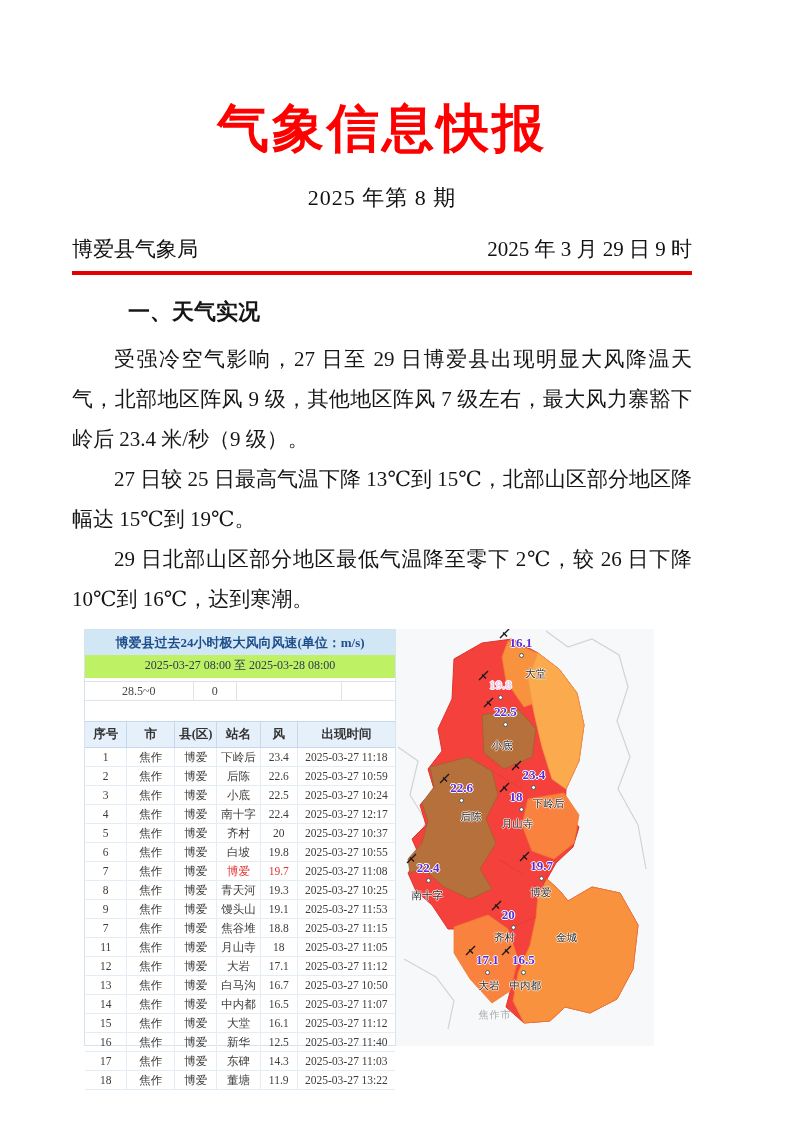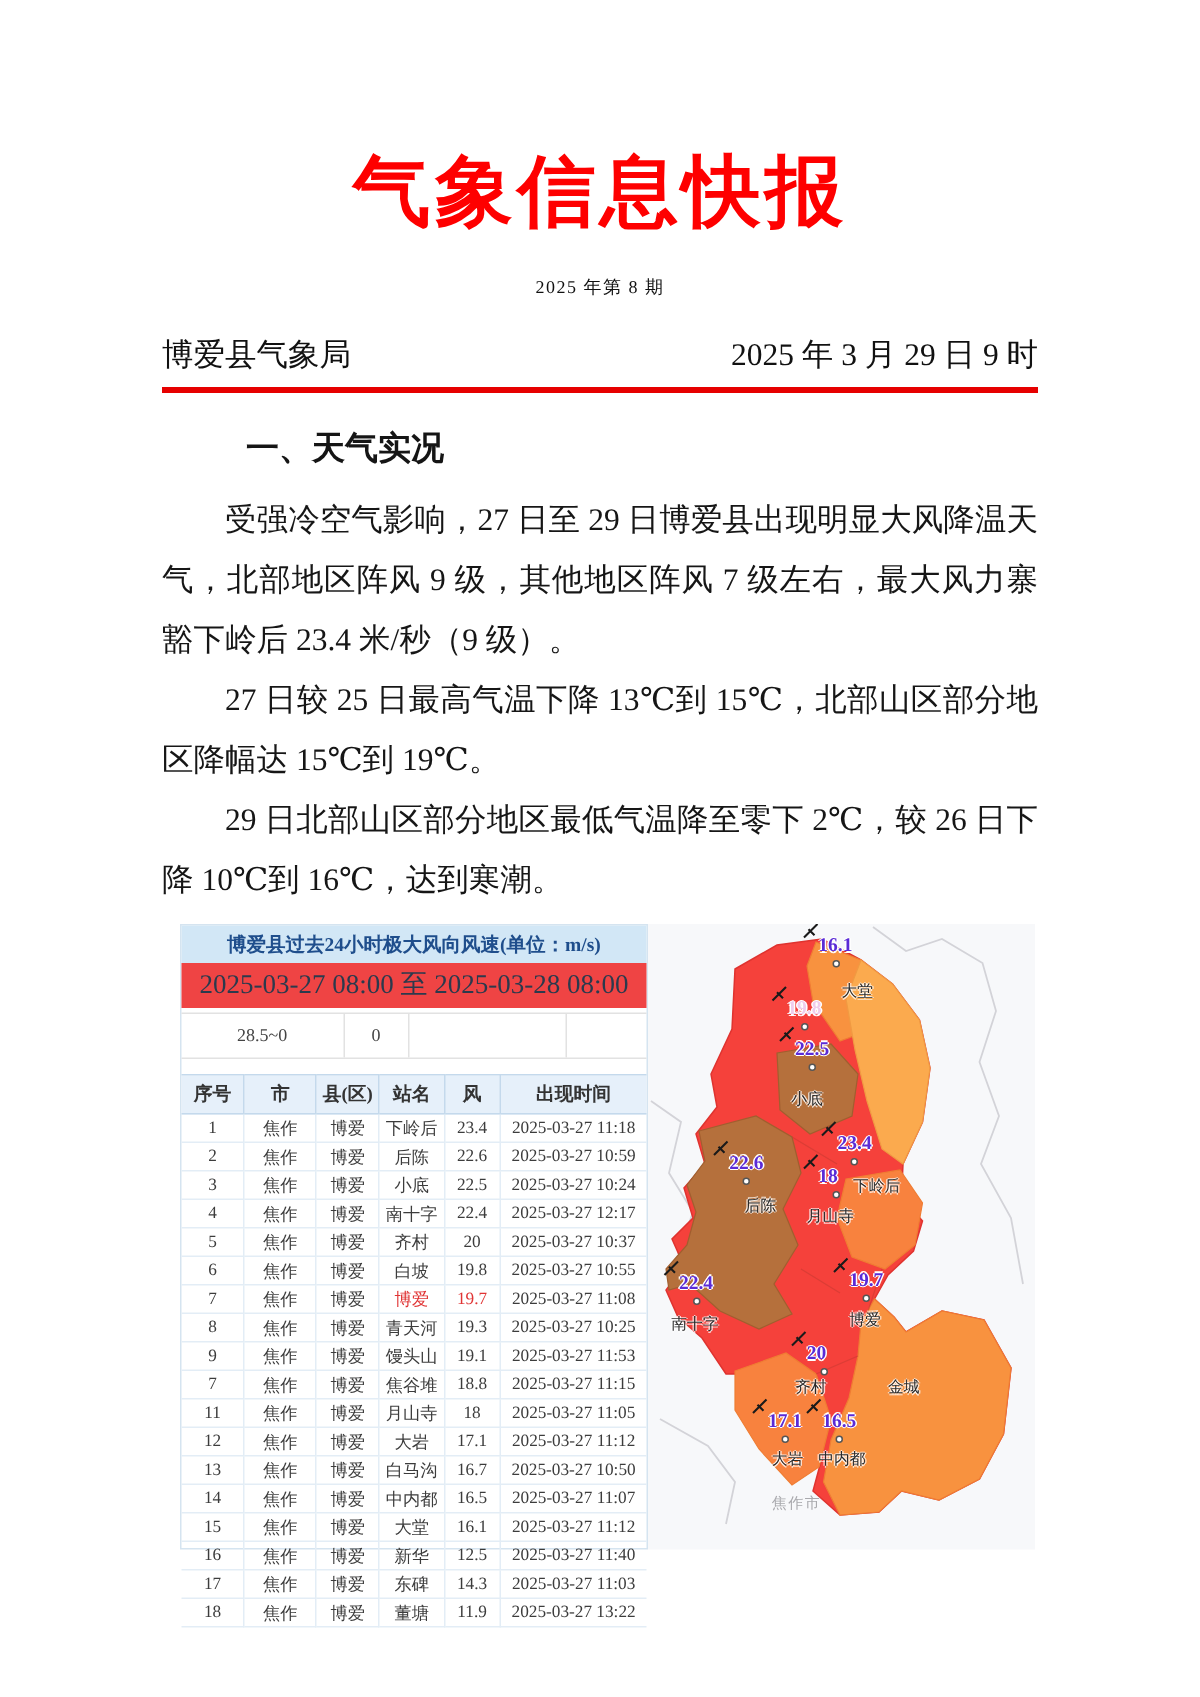--- a/index.html
+++ b/index.html
@@ -4,33 +4,33 @@
 <style>
   * { box-sizing: border-box; margin: 0; padding: 0; }
   html, body { background: #ffffff; }
   body {
     width: 800px; height: 1131px;
     font-family: "Liberation Serif", "DejaVu Serif", serif;
     color: #111;
     position: relative;
     overflow: hidden;
   }
-  .page { width: 800px; height: 1131px; padding: 96px 108px 0 108px; }
+  .page { width: 800px; height: 1131px; padding: 96px 108px 0 72px; }
 
   .doc-title {
     text-align: center;
     font-size: 52px;
     font-weight: bold;
     color: #fe0000;
     letter-spacing: 3px;
     line-height: 1.25;
   }
   .issue-line {
     text-align: center;
-    font-size: 12px;
+    font-size: 22px;
     margin-top: 22px;
     letter-spacing: 1px;
   }
   .agency-row {
     display: flex;
     justify-content: space-between;
     align-items: flex-end;
     margin-top: 22px;
     font-size: 21px;
   }
@@ -71,32 +71,32 @@
   .wind-panel { width: 312px; height: 417px; border: 1px solid #d5e4f0; background:#fff; }
   .wt-titlebar {
     background: #d2e7f6;
     color: #1f4e8c;
     font-weight: bold;
     font-size: 13px;
     text-align: center;
     padding: 4px 2px 3px 2px;
   }
   .wt-datebar {
-    background: #ef4444;
+    background: #bef264;
     color: #2b3a4d;
-    font-size: 18px;
+    font-size: 12px;
     text-align: center;
     padding: 2px 2px 4px 2px;
   }
   .wt-filter {
     display: flex;
-    margin: 3px 0 10px 0;
+    margin: 3px 0 20px 0;
     border-top: 1px solid #e2e2e2;
     border-bottom: 1px solid #e2e2e2;
-    height: 31px;
+    height: 20px;
     font-size: 12px;
     color: #444;
   }
   .wt-filter .fcell {
     border-right: 1px solid #e2e2e2;
     display: flex; align-items: center; justify-content: center;
   }
   .wt-filter .f1 { width: 35%; }
   .wt-filter .f2 { width: 14%; }
   .wt-filter .f3 { width: 34%; }

